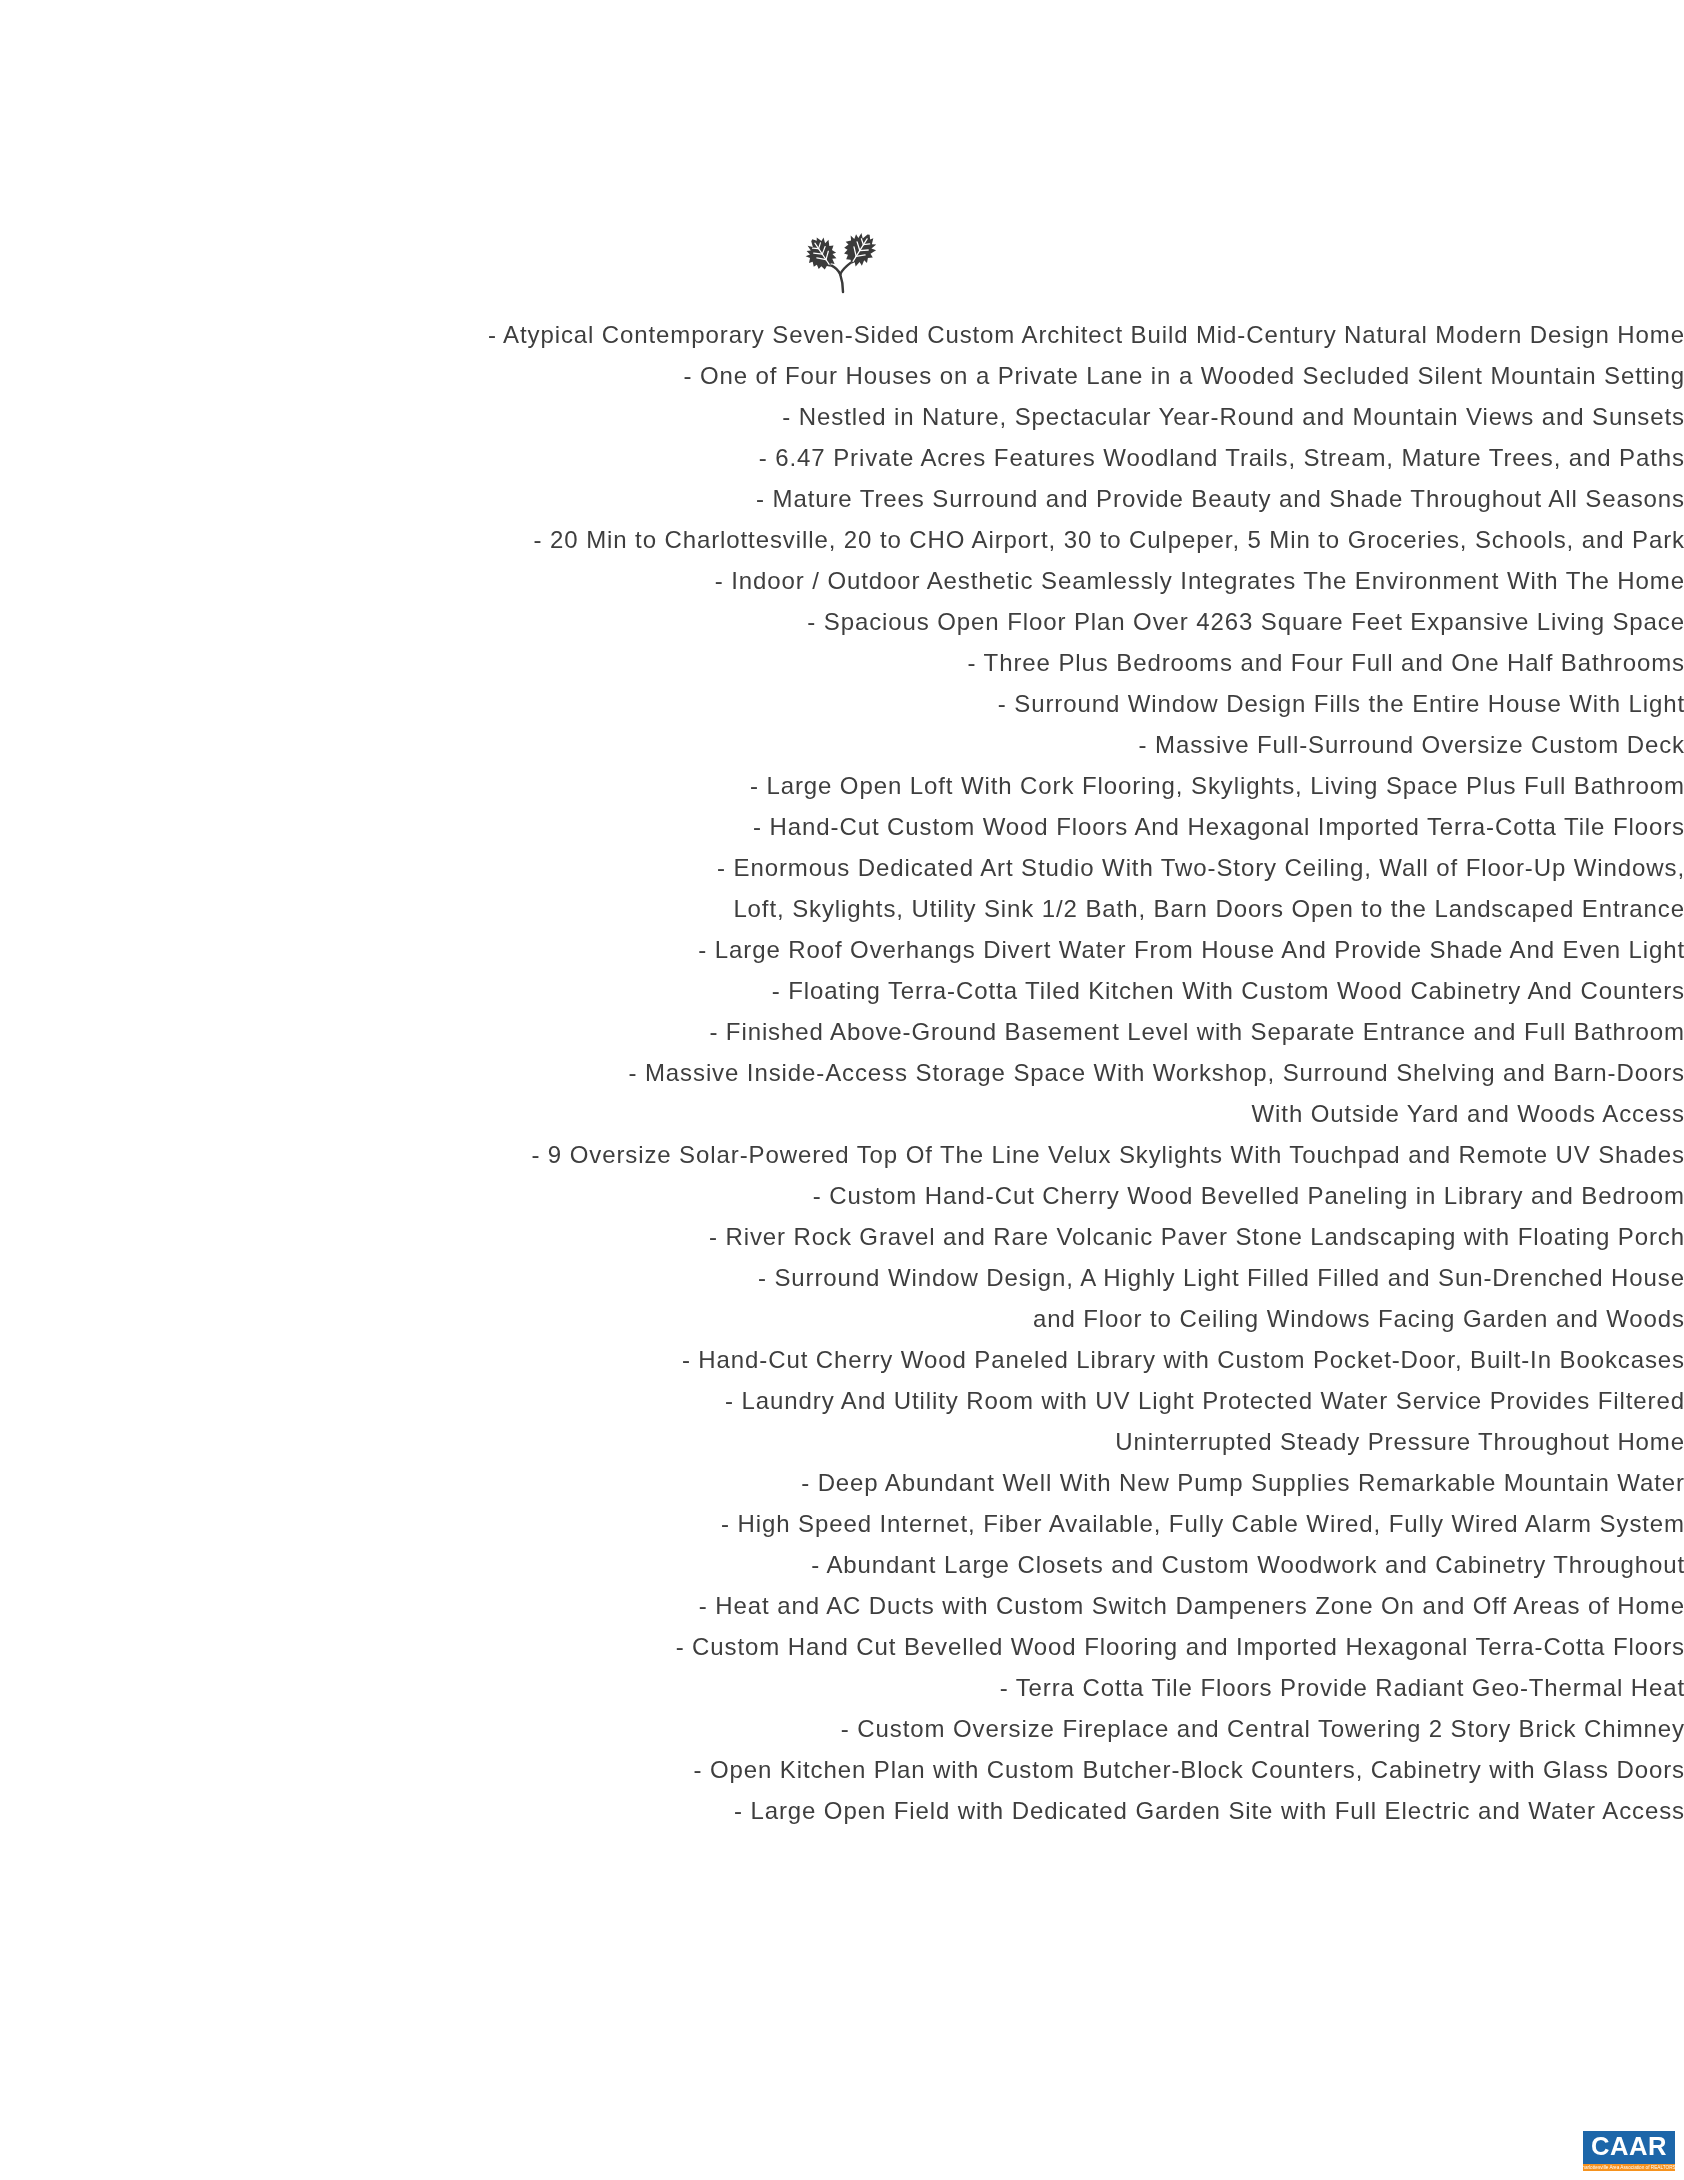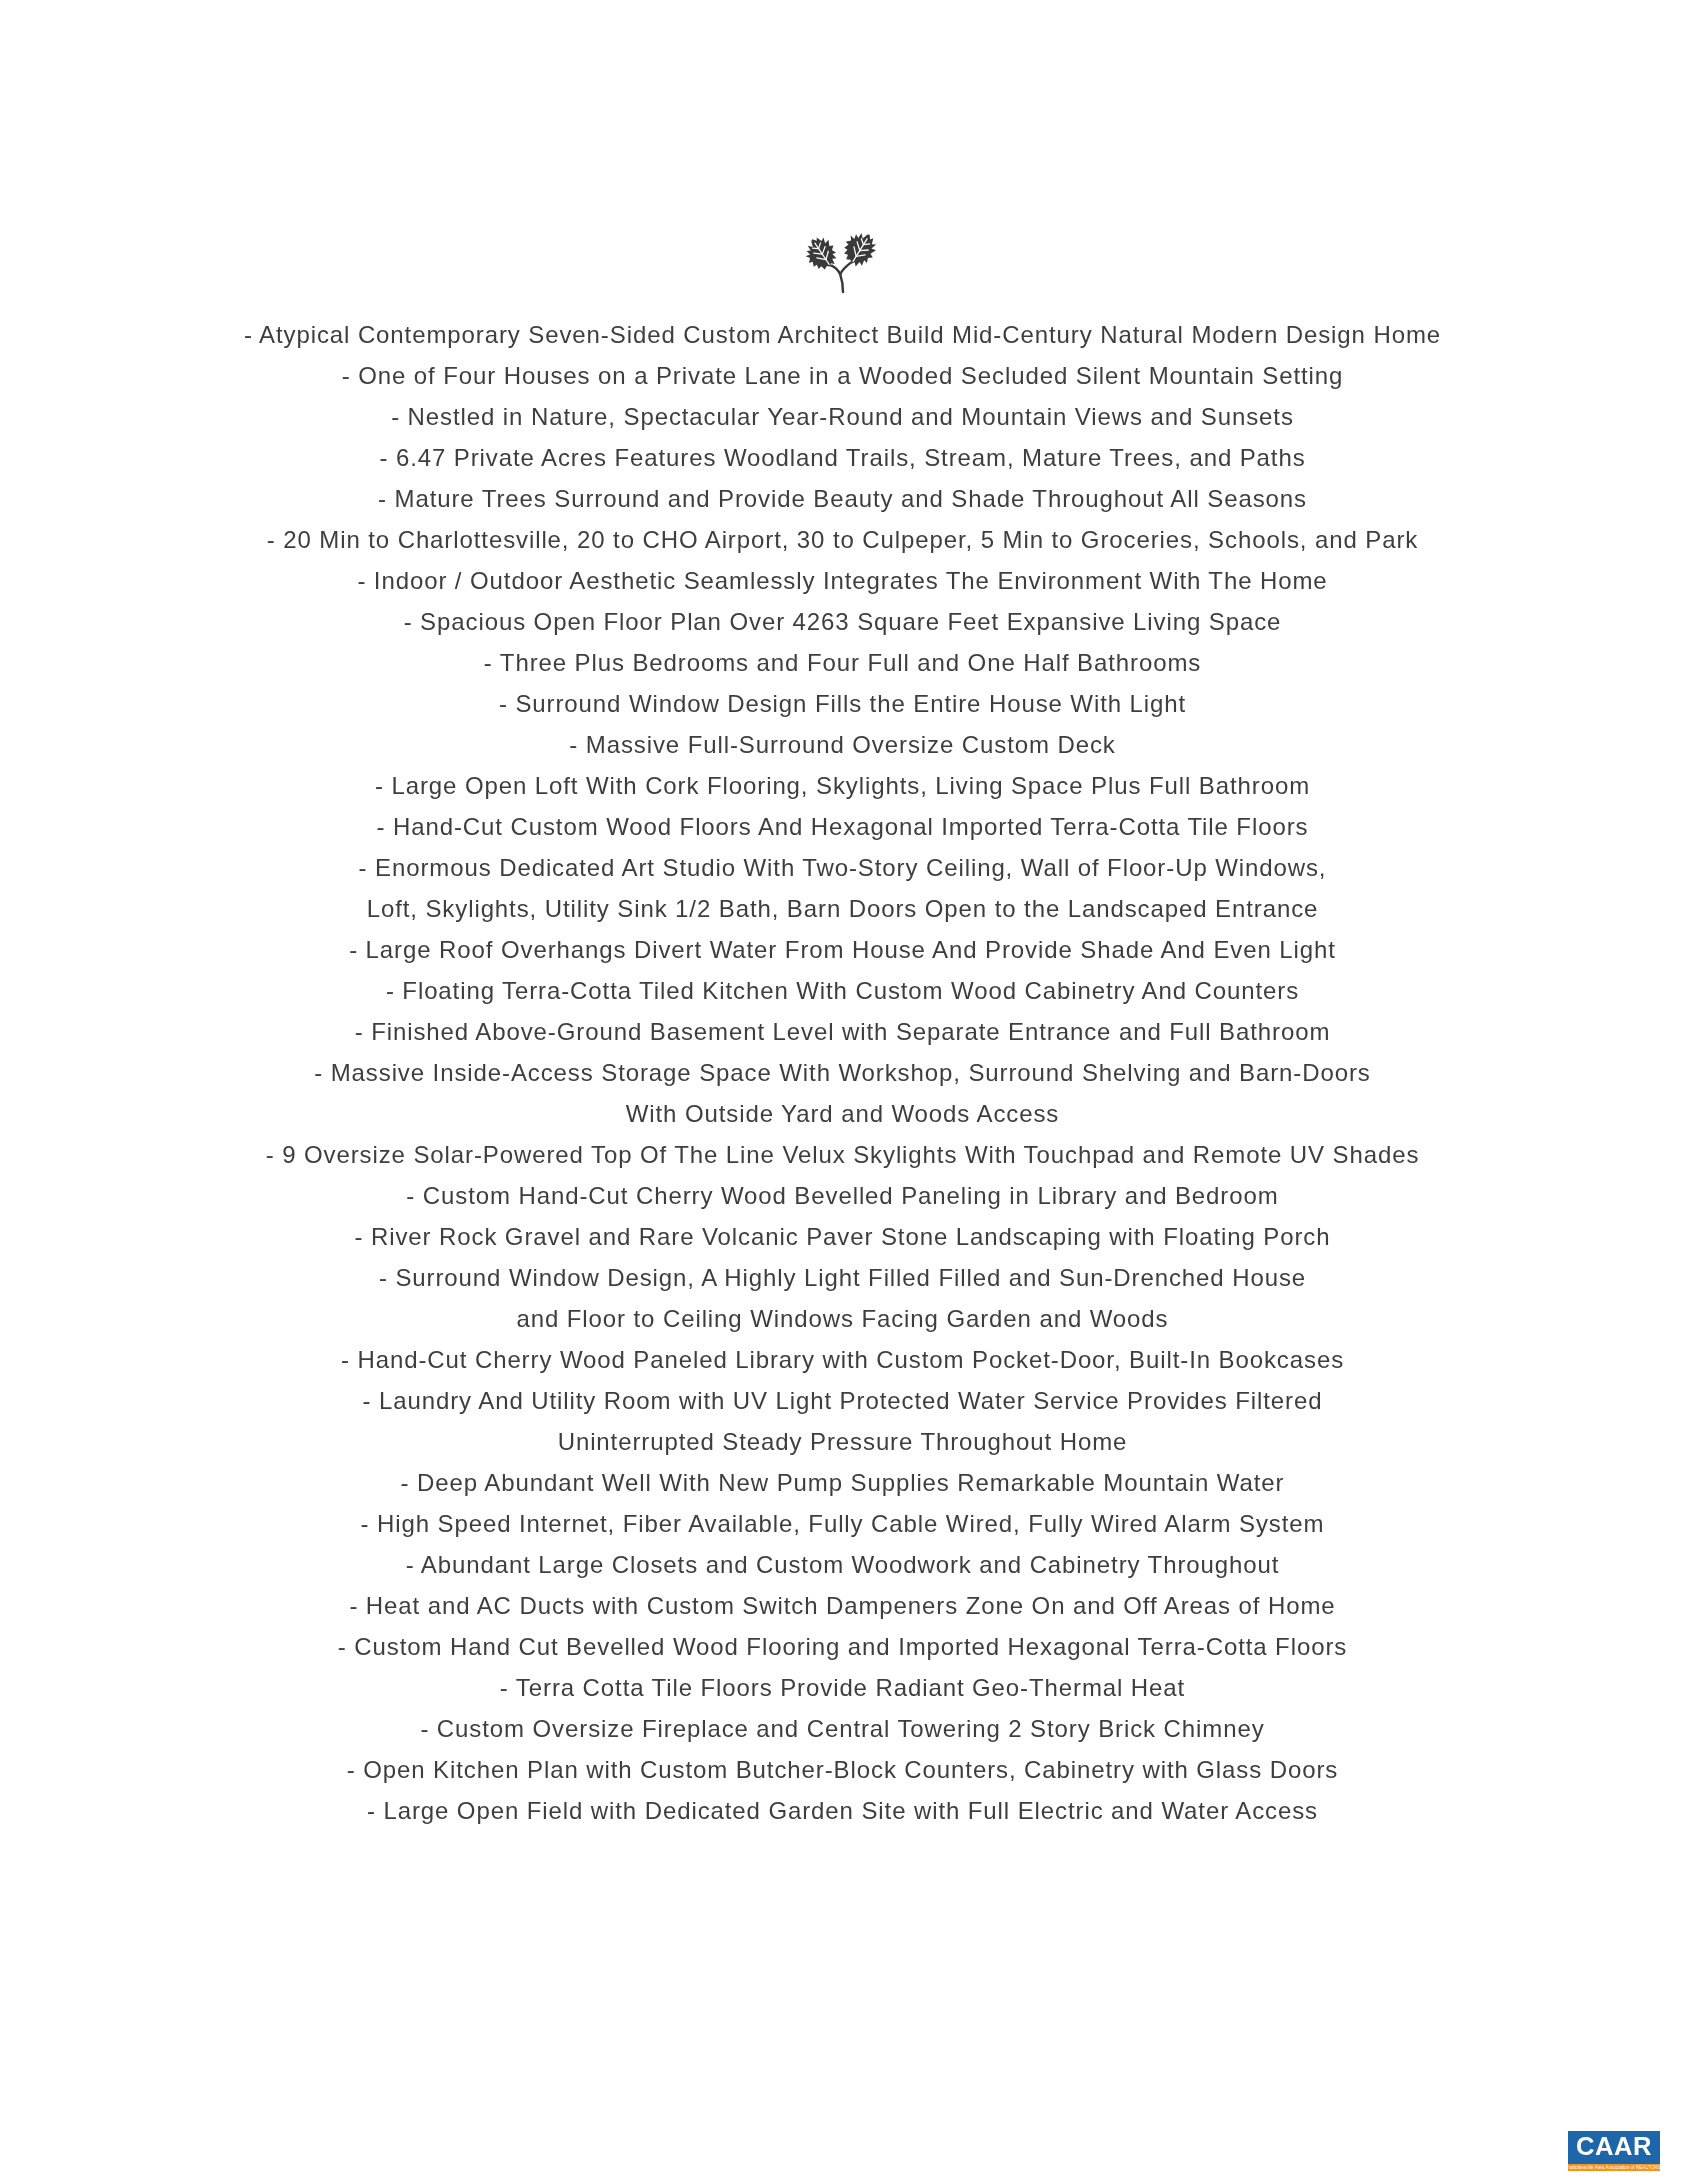--- a/index.html
+++ b/index.html
@@ -34,24 +34,25 @@
     width: 100%;
     text-align: center;
   }
   .feature-line {
     font-size: 24px;
     line-height: 41px;
     font-weight: 300;
     letter-spacing: 0.9px;
     color: #3e3e3e;
     white-space: nowrap;
+    text-align: right;
   }
   .caar-logo {
     position: absolute;
-    right: 25px;
+    right: 10px;
     bottom: 8.5px;
     width: 92px;
     height: 41px;
     display: flex;
     flex-direction: column;
   }
   .caar-blue {
     height: 33px;
     display: flex;
     align-items: center;

